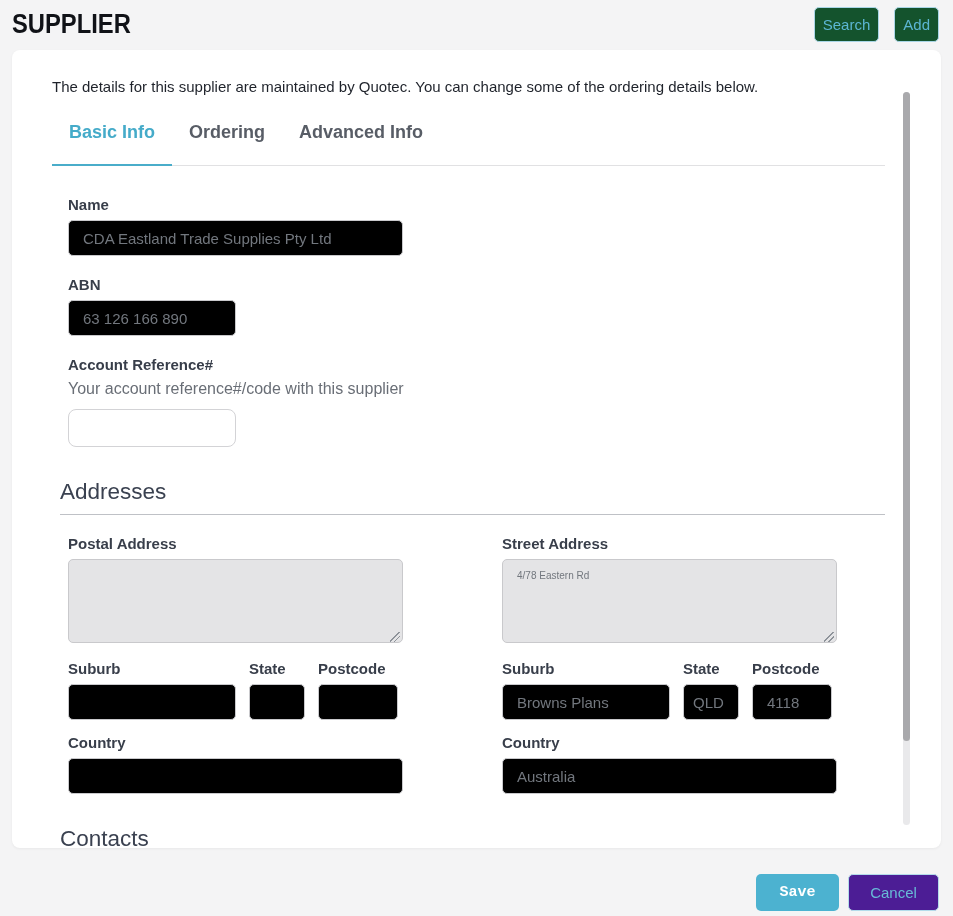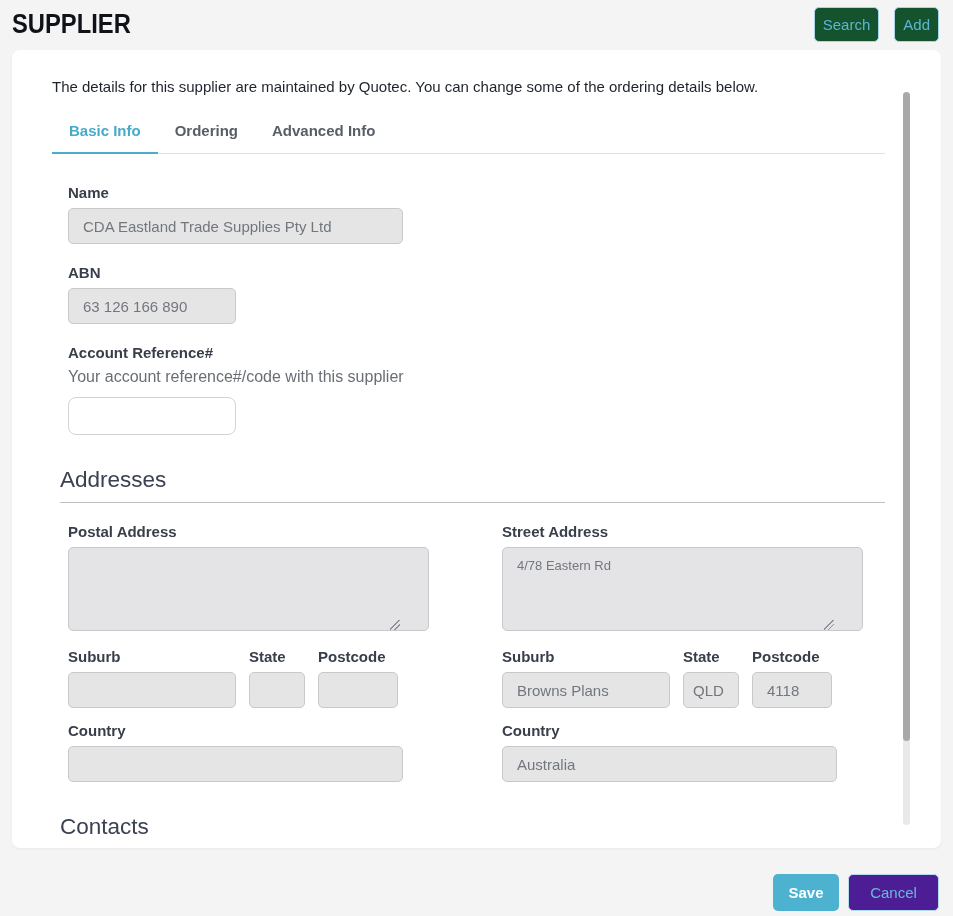--- a/index.html
+++ b/index.html
@@ -33,50 +33,50 @@
   .card {
     position:relative;
     margin:0 12px; background:#fff; border-radius:8px;
     height:798px; overflow:hidden;
     box-shadow:0 1px 3px rgba(17,17,26,.05);
   }
   .notice { margin:28px 56px 0 40px; font-size:15px; color:#1f232b; }
 
   .tabbar { display:flex; margin:21px 56px 0 40px; border-bottom:1px solid #e1e1e3; }
   .tab {
-    padding:6px 17px 13px; font-size:15px; font-weight:700;
+    padding:6px 17px 21px; font-size:18px; font-weight:700;
     color:#585d66; cursor:pointer; margin-bottom:-1px;
   }
   .tab.active { color:#45abc9; border-bottom:2px solid #4aadca; }
 
   .content { margin:30px 56px 0 56px; }
 
   .f-label { font-size:15px; font-weight:600; color:#383e4a; margin:0 0 7px; }
   .hint { font-size:16px; color:#696e76; margin:1px 0 11px; }
 
   .input {
     height:36px; border-radius:5px; padding:0 14px;
     font-size:15px; font-family:inherit; outline:none; display:block;
   }
-  .ro { background:#e5e5e5; border:1px solid #c9c9cc; color:#72777e; }
+  .ro { background:#000000; border:1px solid #c9c9cc; color:#72777e; }
   .edit { background:#fff; border:1px solid #d3d3d6; border-radius:8px; height:38px; color:#4a4f57; }
   .w-lg { width:335px; } .w-md { width:168px; }
   .w-state { width:56px; padding:8px 9px; } .w-pc { width:80px; }
 
   .field { margin-bottom:20px; }
 
   .section { margin:32px 0 0 -8px; border-bottom:1px solid #bfc1c6; padding-bottom:9px; }
   .section-h { margin:0; font-size:22.5px; font-weight:500; color:#3a4150; }
 
   .addr-grid { display:grid; grid-template-columns:335px 335px; column-gap:99px; margin-top:20px; }
   .ta-wrap { position:relative; width:335px; }
   textarea.ta {
-    width:361px; height:84px; resize:none;
+    width:335px; height:84px; resize:none;
     background:#e4e4e6; border:1px solid #c9c9cc; border-radius:5px;
-    padding:10px 14px; font-size:13px; font-family:inherit; color:#72777e; outline:none;
+    padding:10px 14px; font-size:10px; font-family:inherit; color:#72777e; outline:none;
   }
   .ta-wrap::after {
     content:""; position:absolute; right:3px; bottom:5px; width:10px; height:10px;
     background:linear-gradient(135deg, transparent 0 44%, #8e939a 44% 52%,
                transparent 52% 67%, #8e939a 67% 75%, transparent 75%);
   }
   .mini-row { display:flex; gap:13px; margin-top:13px; }
   .country { margin-top:14px; }
 
   
@@ -85,22 +85,22 @@
     background:#e9e9eb; border-radius:4px;
   }
   .scroll-thumb { width:7px; height:649px; background:#a9a9ac; border-radius:4px; }
 
   
   .footer {
     position:absolute; bottom:5px; right:14px; display:flex; gap:9px;
   }
   .btn-save {
     background:#4cb2d0; color:#fff; border:none; border-radius:5px;
-    width:66px; height:37px; font-size:15px; font-weight:600;
-    font-family:Liberation Sans, sans-serif; cursor:pointer;
+    width:83px; height:37px; font-size:15px; font-weight:600;
+    font-family:Liberation Mono, monospace; cursor:pointer;
   }
   .btn-cancel {
     background:#4c1d95; color:#68bbd7; border:1px solid #b3dcea; border-radius:5px;
     width:91px; height:37px; font-size:15px; font-family:inherit; cursor:pointer;
   }
 </style>
 </head>
 <body>
 
 <div class="topbar">

